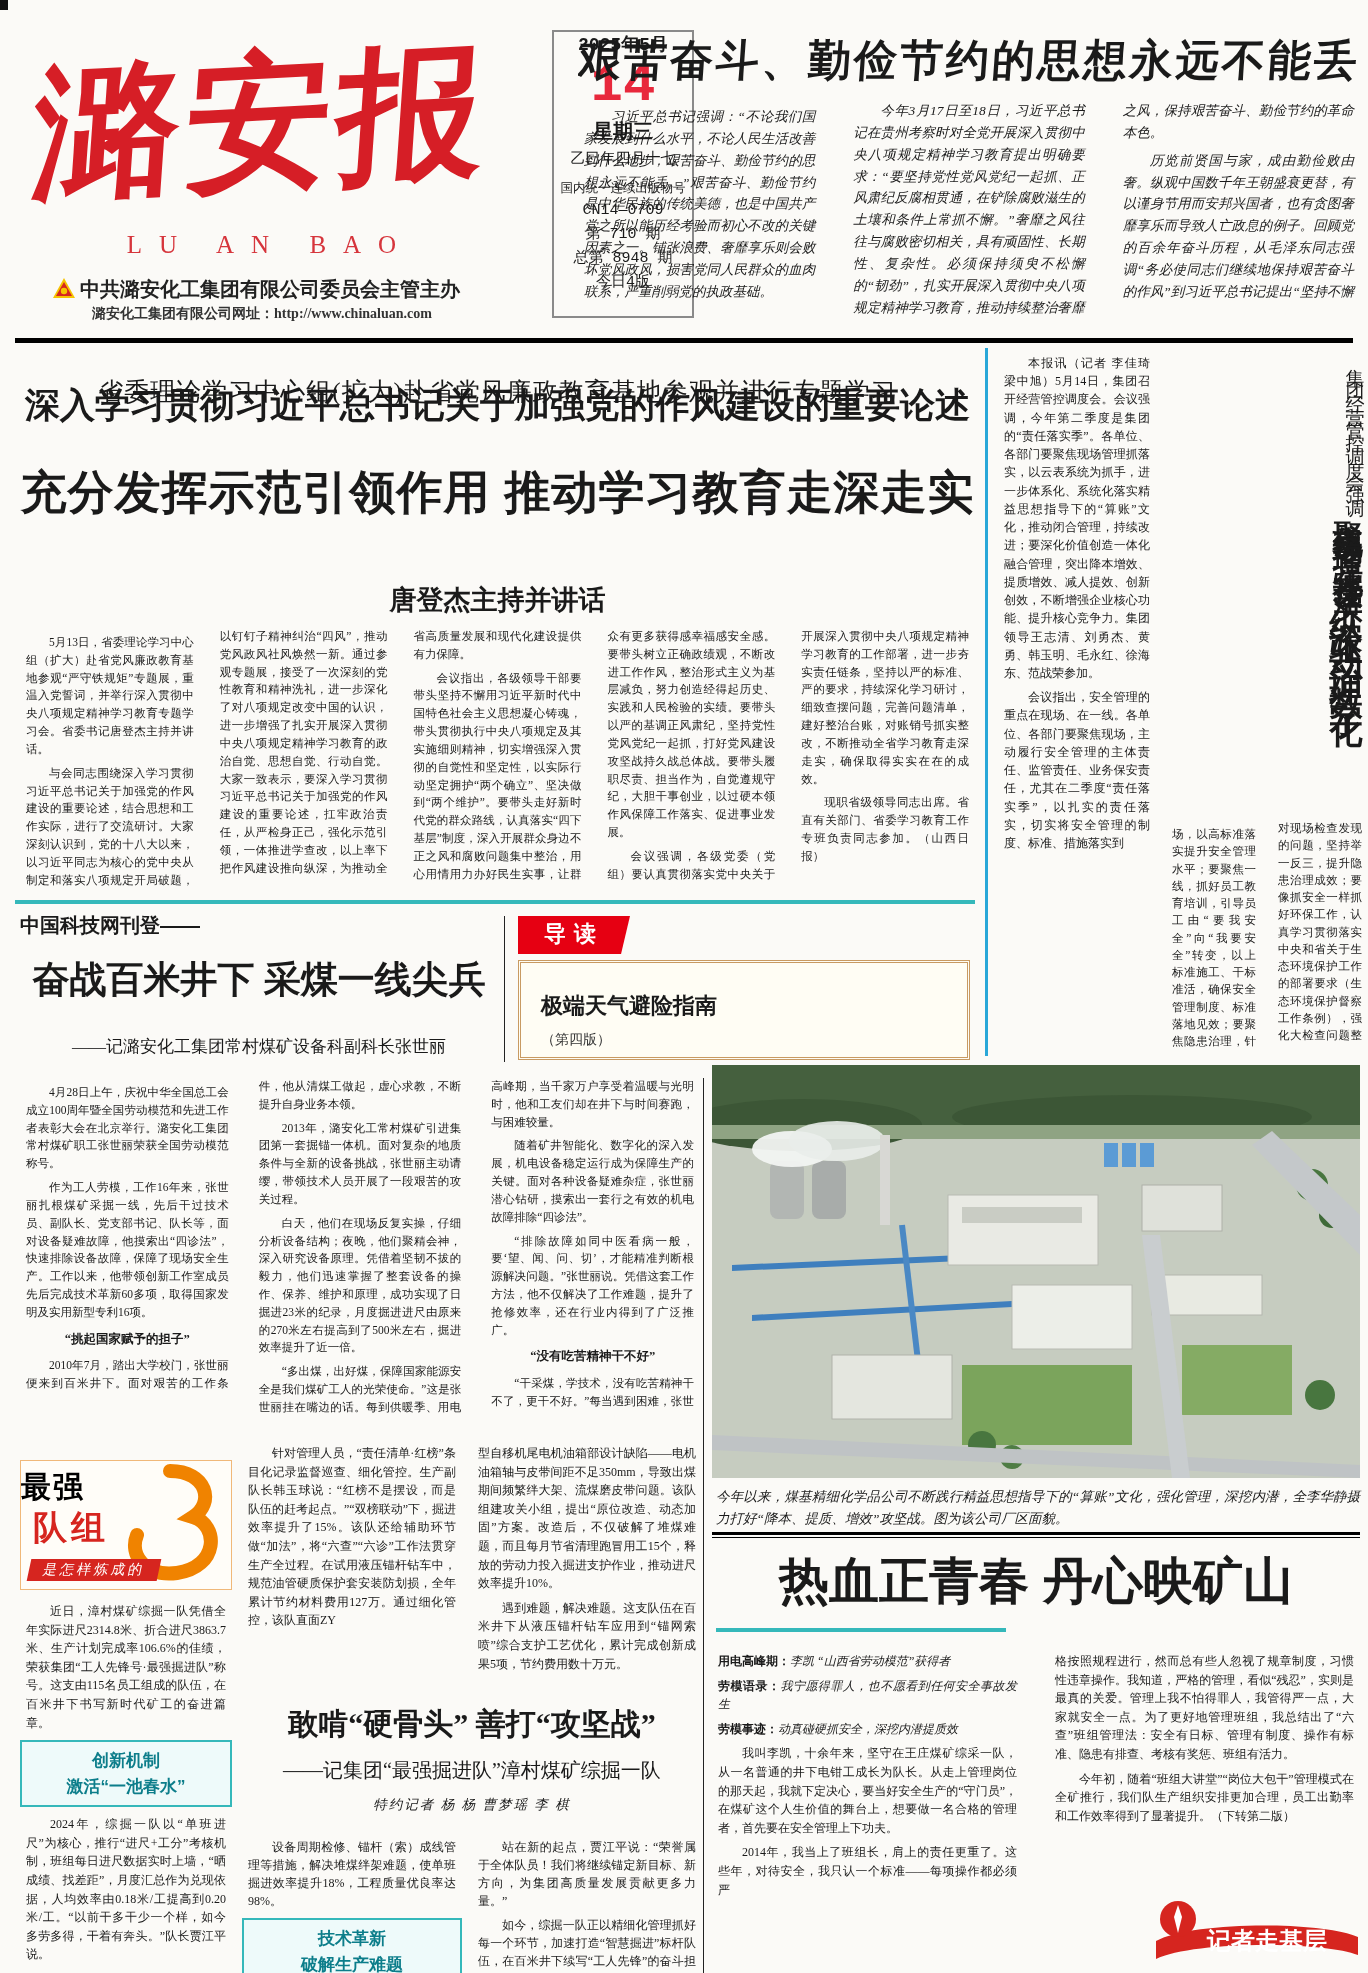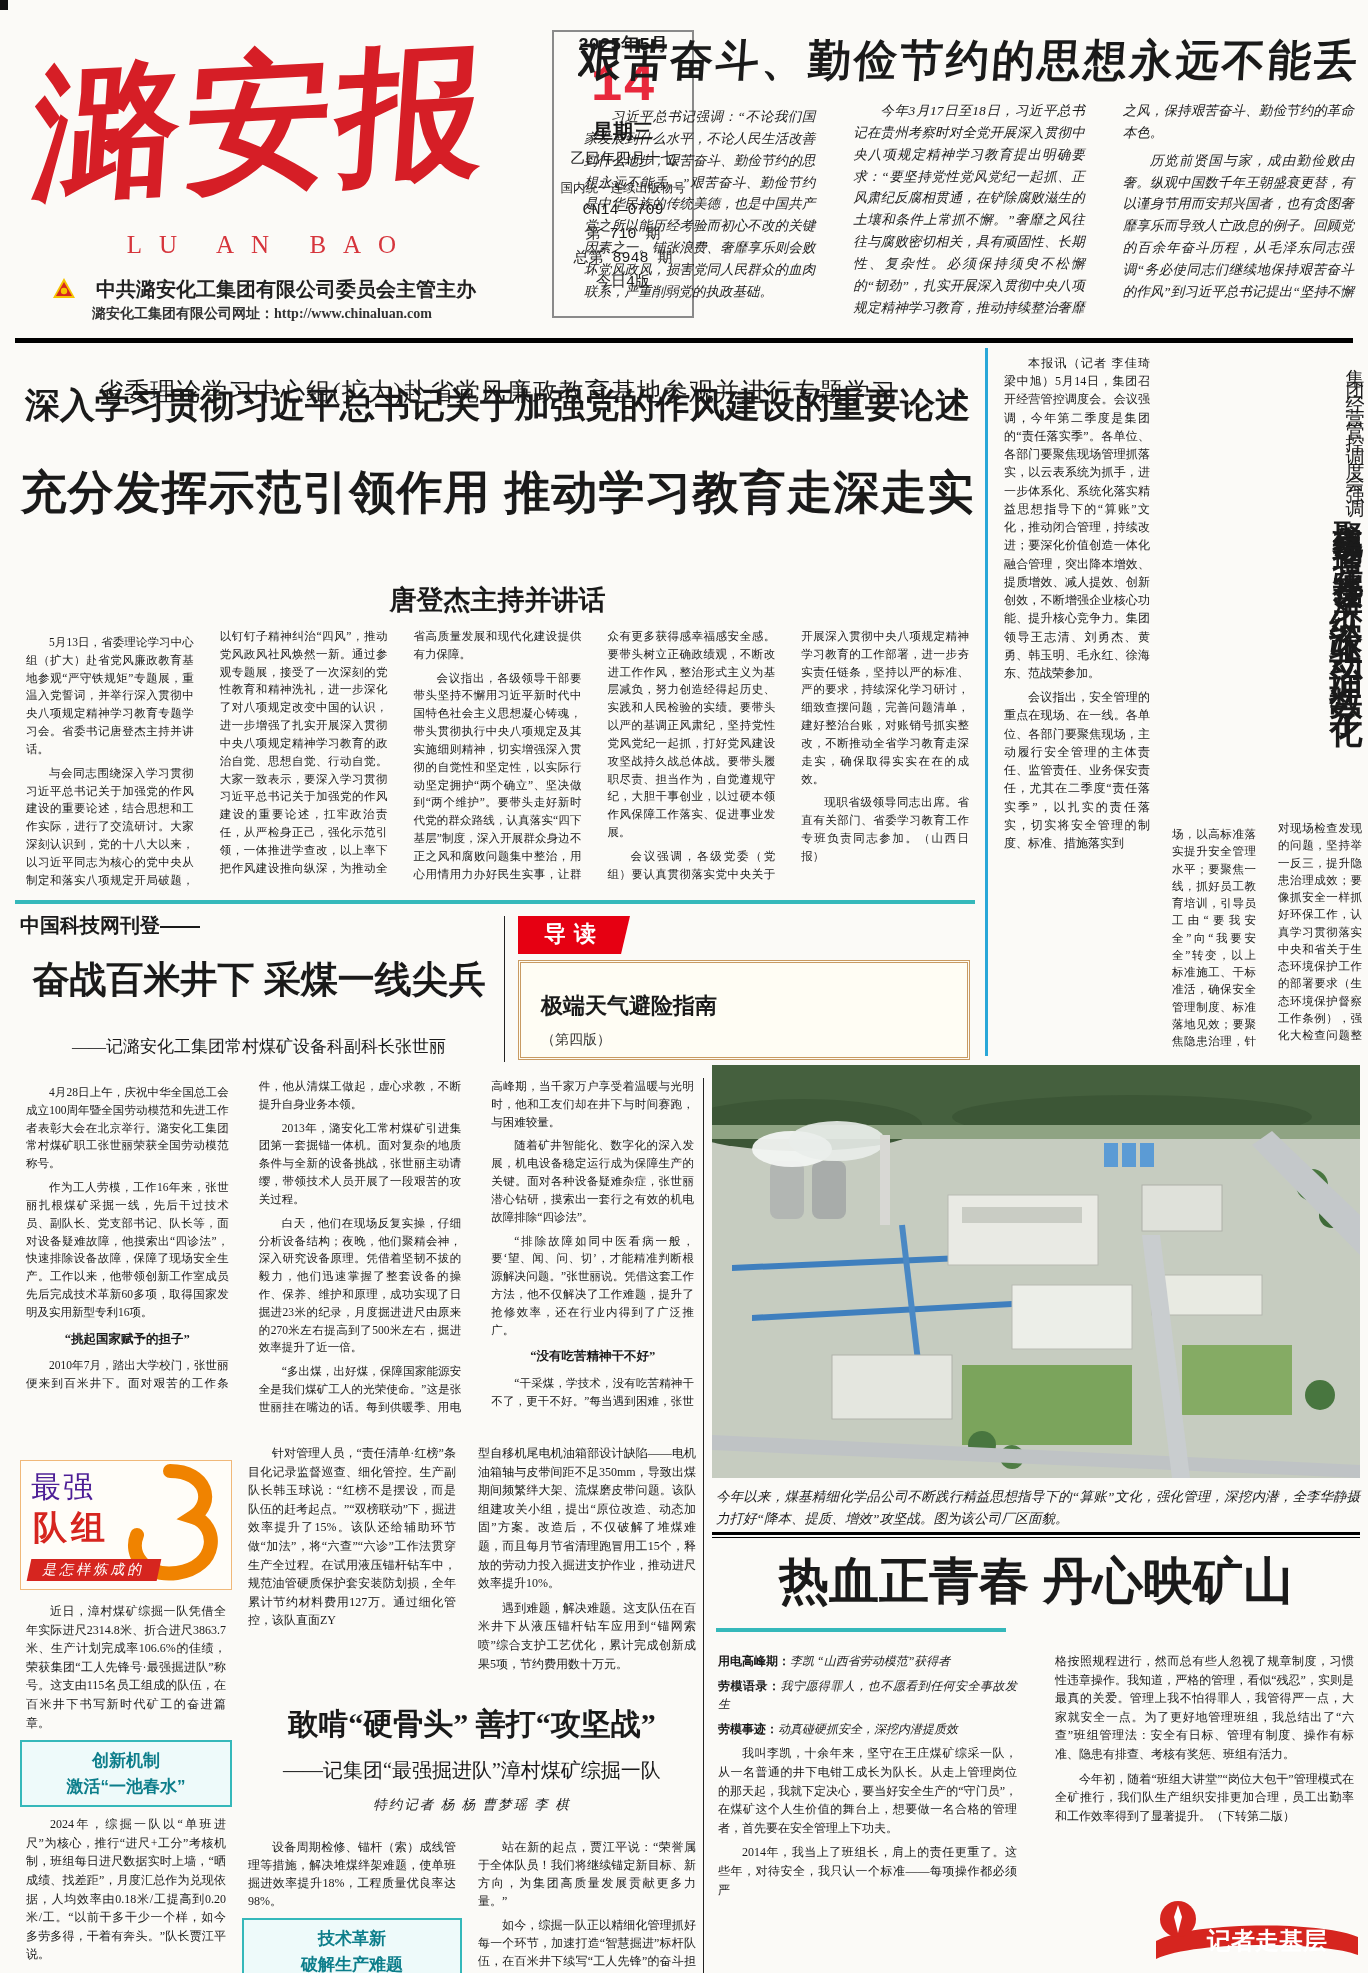--- a/index.html
+++ b/index.html
@@ -16,21 +16,21 @@
   p { margin:6px; }
   
   .reg-mark { left:0; top:40; width:8px; height:10px; background:#111; }
   .mast-title {
     left:34px; top:16px; width:430px; height:212px; color:#d61e26;
     font-size:146px; font-weight:bold; letter-spacing:6px; line-height:212px;
     transform:rotate(-3deg) skewX(-7deg); font-family:"DejaVu Serif",serif;
     text-align:center; white-space:nowrap;
   }
   .mast-pinyin { left:120px; top:231px; width:300px; color:#d6353c; font-size:25px; letter-spacing:17px; text-align:center; }
-  .organizer-row { left:52px; top:276px; display:flex; align-items:center; gap:20px; }
+  .organizer-row { left:52px; top:276px; display:flex; align-items:center; gap:4px; }
   .organizer-row .txt { font-size:20px; font-weight:bold; font-family:"Liberation Sans",sans-serif; color:#222; }
   .logo-ico { width:24px; height:22px; }
   .website { left:92px; top:305px; font-size:14px; color:#333; font-weight:bold; }
   .date-box {
     left:552px; top:30px; width:142px; height:288px; border:2px solid #8a8a8a;
     text-align:center; font-family:Liberation Mono, monospace;
   }
   .date-box .ym { font-size:18px; font-weight:bold; }
   .date-box .day { font-size:54px; font-weight:bold; color:#e8283c; line-height:60px; }
   .date-box .wk { font-size:20px; font-weight:bold; margin-top:2px; }
@@ -88,21 +88,21 @@
   
   .laomo-h { left:712px; top:1548px; width:648px; text-align:center; font-size:50px; font-weight:bold;
              font-family:"Liberation Sans",sans-serif; white-space:nowrap; }
   .teal-accent { left:716px; top:1628px; width:290px; height:4px; background:#35b8ba; }
   .laomo-cols { left:712px; top:1646px; width:648px; height:327px; display:grid; grid-template-columns:1fr 1fr; column-gap:26px; }
   .laomo-cols .c { font-size:12px; line-height:1.55; overflow:hidden; }
   .laomo-cols .profile { font-style:italic; margin-bottom:4px; }
   .laomo-cols .profile b { font-style:normal; font-family:"Liberation Sans",sans-serif; }
   
   .badge { left:20px; top:1460px; width:212px; height:130px; border:1px solid #f0b879; background:#fffdf8; overflow:hidden; }
-  .badge .zq { position:absolute; left:10px; top:6px; color:#4c1d95; font-size:30px; font-weight:normal; letter-spacing:2px; }
+  .badge .zq { position:absolute; left:0; top:6px; color:#000000; font-size:30px; font-weight:bold; letter-spacing:2px; }
   .badge .dz { position:absolute; left:12px; top:44px; color:#d6251f; font-size:34px; font-weight:bold; letter-spacing:4px; }
   .badge .swirl { position:absolute; right:6px; top:2px; }
   .badge .ribbon { position:absolute; left:8px; bottom:8px; background:#d6251f; color:#fff; font-size:14px;
                    padding:2px 14px; transform:skewX(-12deg); letter-spacing:3px; }
   .colA { left:20px; top:1596px; width:212px; height:374px; overflow:hidden; font-size:12px; line-height:1.55; }
   .mini-box { border:2px solid #35b8ba; background:#eefafa; color:#0c7d8a; text-align:center; font-weight:bold;
               font-family:"Liberation Sans",sans-serif; font-size:17px; line-height:1.5; padding:6px 2px; margin:8px 0; }
   .colB { left:242px; top:1438px; width:220px; height:262px; overflow:hidden; font-size:12px; line-height:1.55; }
   .team-hbox { left:242px; top:1704px; width:460px; height:124px; text-align:center; }
   .team-hbox .hl { font-size:30px; font-weight:bold; white-space:nowrap; }

